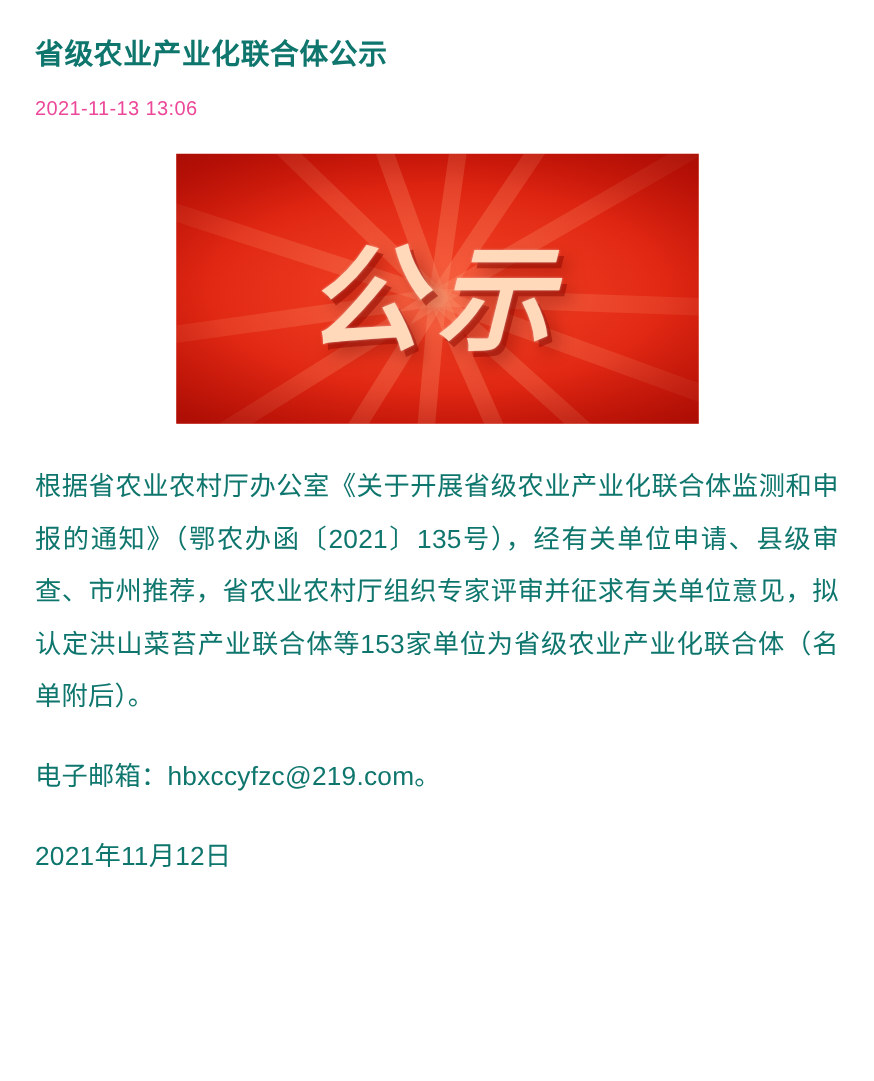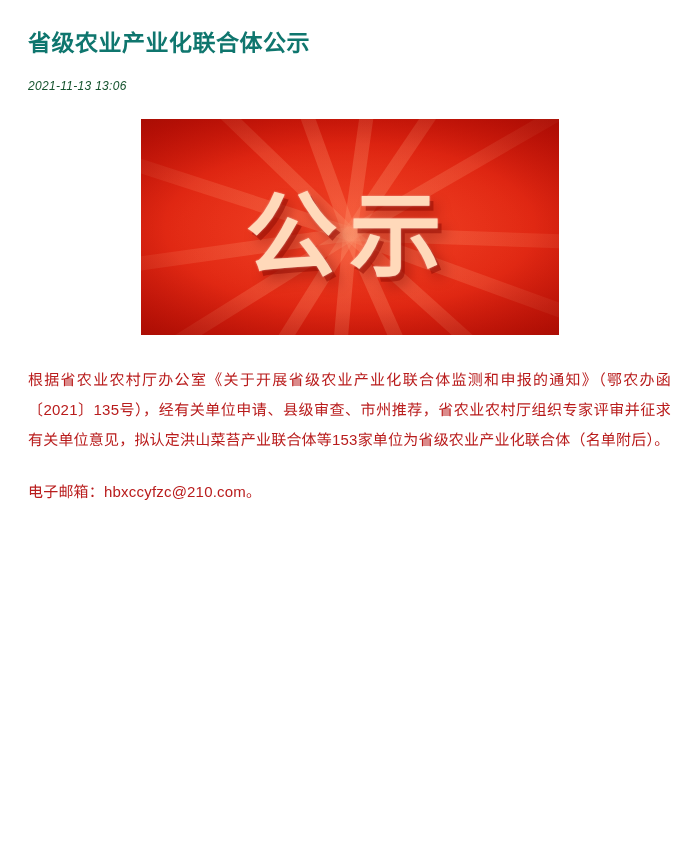--- a/index.html
+++ b/index.html
@@ -22,38 +22,38 @@
   }
   .article-title {
     font-size: 23px;
     font-weight: bold;
     line-height: 1.35;
     color: #0f766e;
     letter-spacing: 0.5px;
     margin: 0 0 20px 0;
   }
   .article-date {
-    font-size: 12px;
-    color: #14532d;
+    font-size: 16px;
+    color: #ec4899;
     margin: 0 0 26px 0;
     letter-spacing: 0.3px;
-    font-style: italic;
   }
   .banner-wrap {
     display: flex;
     justify-content: center;
     margin: 0 0 30px 0;
   }
   .banner {
     position: relative;
     width: 418px;
     height: 216px;
     overflow: hidden;
     background:
       radial-gradient(ellipse 120% 95% at 50% 52%, #f03c22 0%, #e22a14 34%, #cf1408 62%, #b50d05 100%);
+    font-style: italic;
   }
   .banner .ray {
     position: absolute;
     left: 50%;
     top: 50%;
     width: 300px;
     height: 14px;
     transform-origin: 0 50%;
     background: linear-gradient(90deg, rgba(255,170,130,0.32), rgba(255,120,80,0.02));
     pointer-events: none;
@@ -73,23 +73,23 @@
     font-weight: bold;
     letter-spacing: 12px;
     color: #ffd9ba;
     text-shadow:
       0 0 2px rgba(255,255,255,0.55),
       4px 5px 0 rgba(150,12,4,0.55),
       8px 9px 14px rgba(110,6,2,0.45);
     font-family: "DejaVu Sans", "Liberation Sans", sans-serif;
   }
   .body-text p {
-    font-size: 15px;
+    font-size: 21px;
     line-height: 2.0;
-    color: #b91c1c;
+    color: #0f766e;
     margin: 0 0 22px 0;
     text-align: justify;
     letter-spacing: 0.2px;
   }
   .body-text p:last-child {
     margin-bottom: 0;
   }
 </style>
 </head>
 <body>
@@ -116,16 +116,17 @@
       <div class="ray" style="transform: rotate(278deg);"></div>
       <div class="ray" style="transform: rotate(304deg);"></div>
       <div class="ray" style="transform: rotate(330deg);"></div>
       <div class="vignette"></div>
       <div class="banner-text">公示</div>
     </div>
   </div>
 
   <div class="body-text">
     <p>根据省农业农村厅办公室《关于开展省级农业产业化联合体监测和申报的通知》（鄂农办函〔2021〕135号），经有关单位申请、县级审查、市州推荐，省农业农村厅组织专家评审并征求有关单位意见，拟认定洪山菜苔产业联合体等153家单位为省级农业产业化联合体（名单附后）。</p>
-    <p>电子邮箱：hbxccyfzc@210.com。</p>
+    <p>电子邮箱：hbxccyfzc@219.com。</p>
+    <p>2021年11月12日</p>
   </div>
 
 </div>
 
 </body></html>

